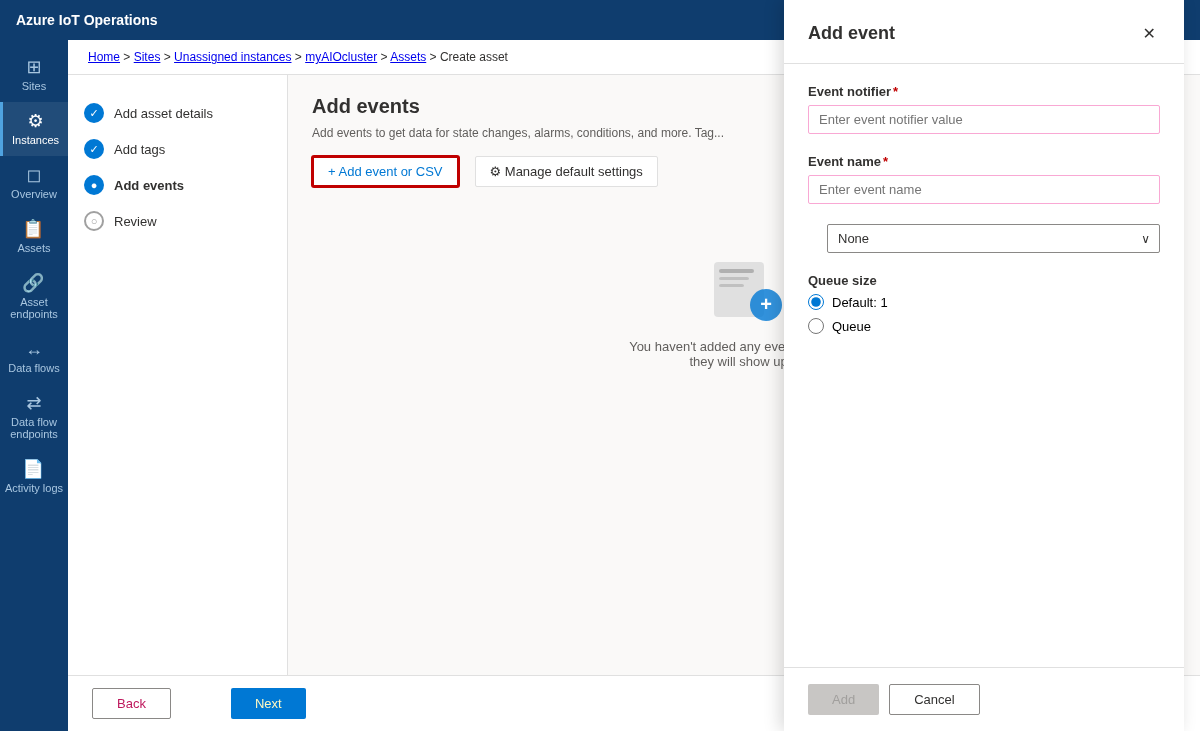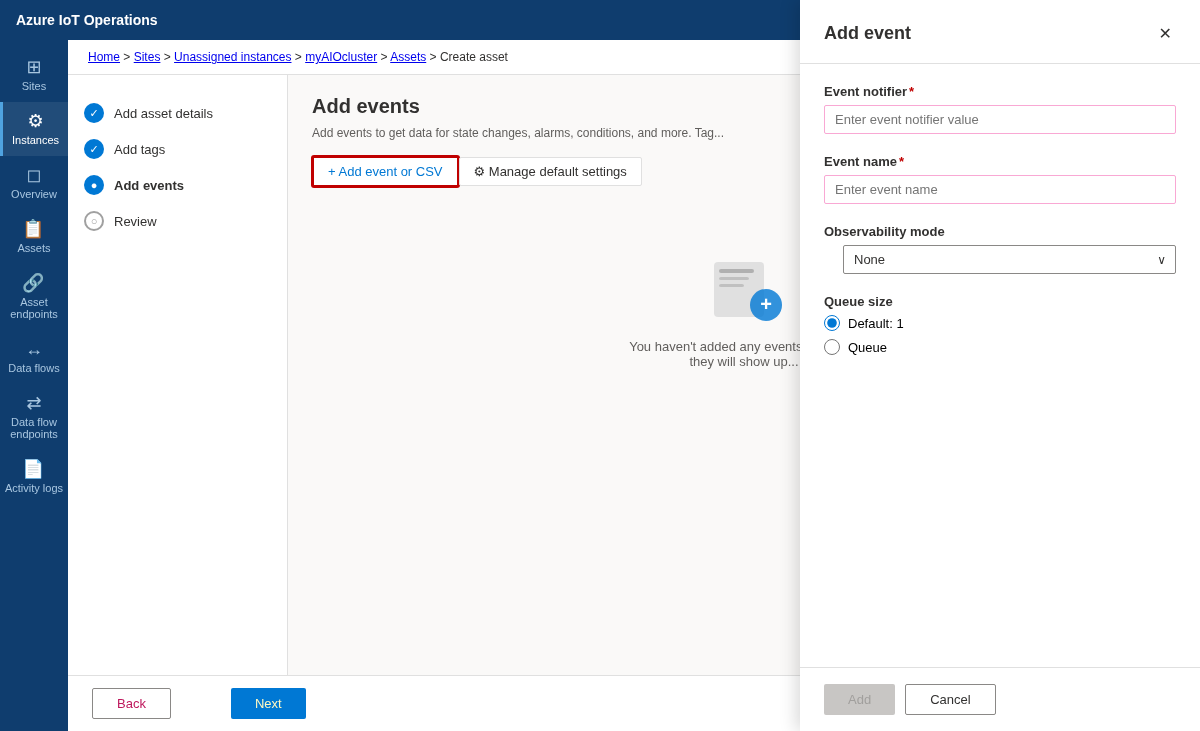--- a/index.html
+++ b/index.html
@@ -134,21 +134,21 @@
       margin-bottom: 8px;
     }
     .page-description {
       font-size: 12px;
       color: #605e5c;
       margin-bottom: 16px;
     }
 
     .action-bar {
       display: flex;
-      align-items: center;
+      gap: 16px;
     }
 
     .btn-add-event {
       display: flex;
       align-items: center;
       gap: 6px;
       padding: 6px 14px;
       border: 2px solid #c00000;
       background: white;
       color: #0078d4;
@@ -208,21 +208,21 @@
       font-size: 13px;
       cursor: pointer;
       border-radius: 2px;
       font-weight: 500;
       margin-left: 48px;
     }
 
     
     .right-panel {
       position: fixed;
-      right: 0;
+      right: 16px;
       top: 0;
       width: 400px;
       height: 100%;
       background: white;
       box-shadow: -4px 0 16px rgba(0,0,0,0.15);
       display: flex;
       flex-direction: column;
       z-index: 100;
     }
 
@@ -494,21 +494,20 @@
     </div>
 
     <div class="form-group">
       <label class="form-label">
         <span>Event name</span><span class="required-star">*</span>
       </label>
       <input class="form-input" type="text" placeholder="Enter event name" style="">
     </div>
 
     <div class="form-group">
-      <label class="form-label">Observability mode</label>
       <div class="form-select-wrapper">
         <select class="form-select">
           <option>None</option>
           <option>Gauge</option>
           <option>Counter</option>
           <option>Histogram</option>
         </select>
         <span class="select-chevron">∨</span>
       </div>
     </div>

